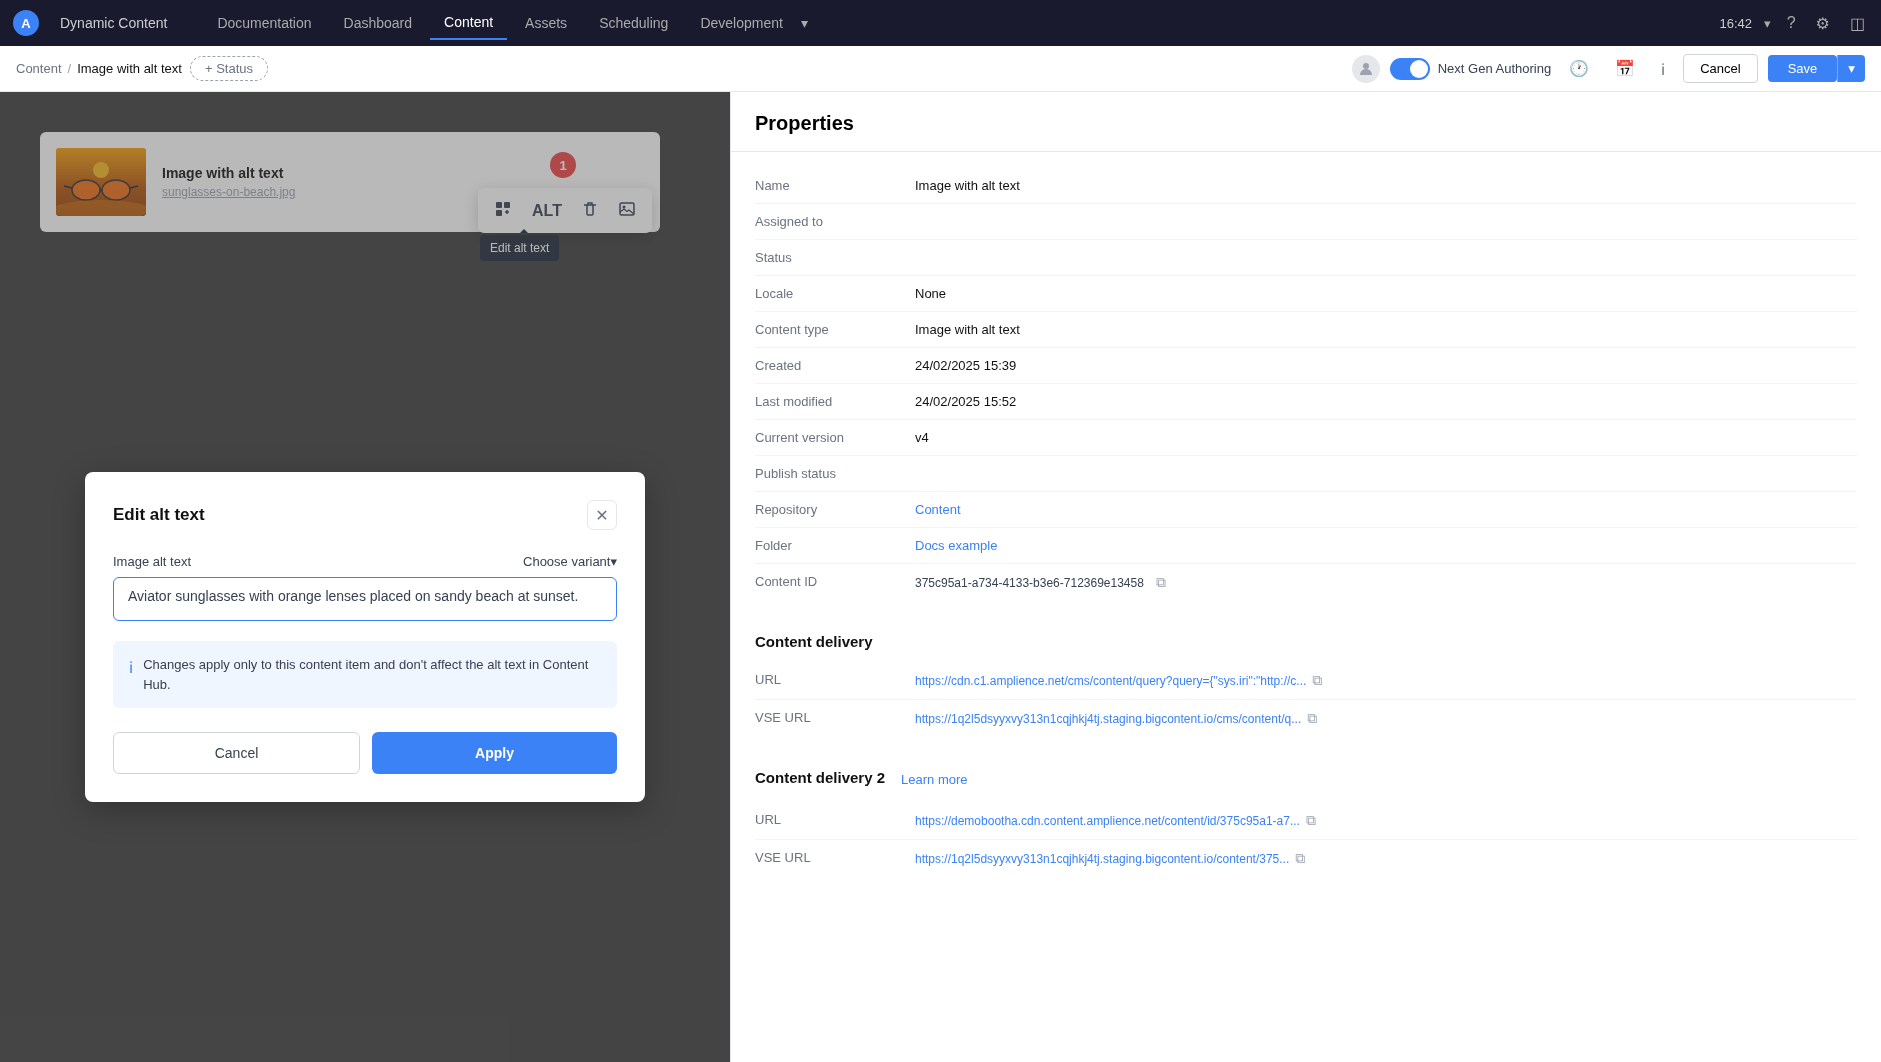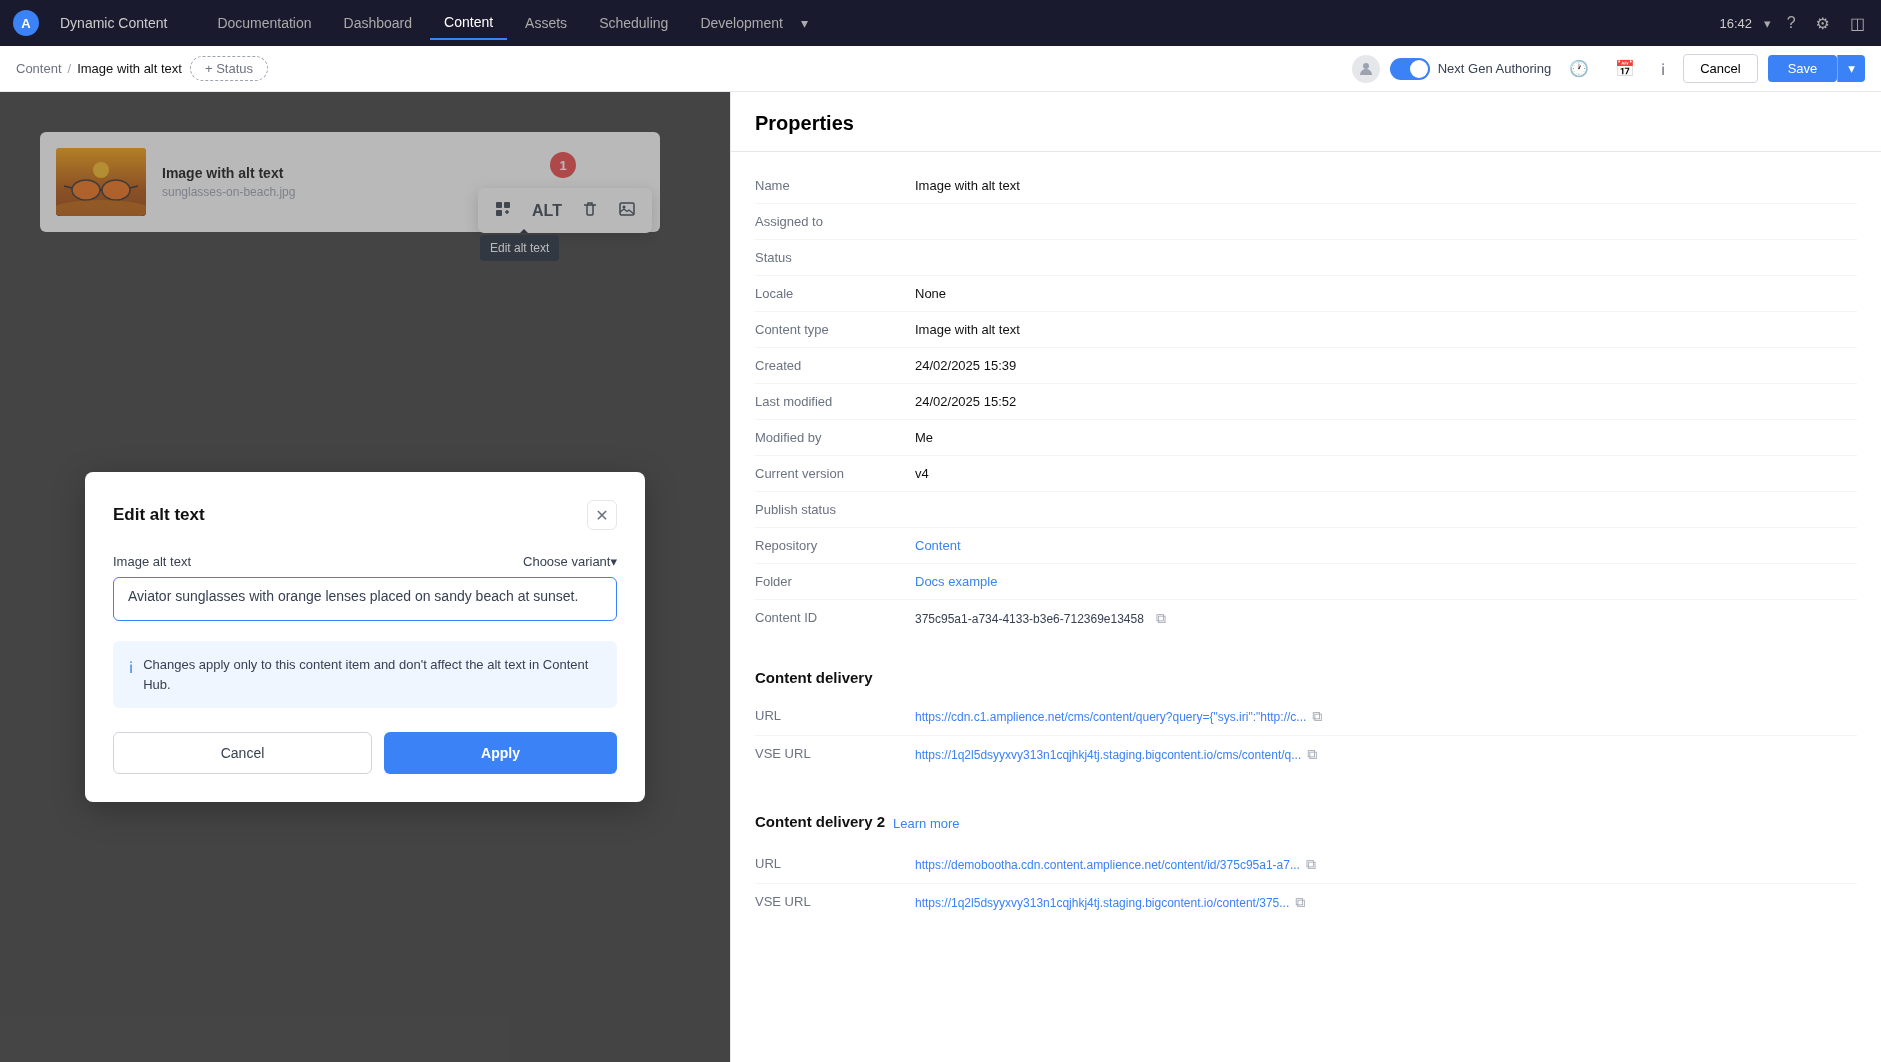--- a/index.html
+++ b/index.html
@@ -51,21 +51,21 @@
     .content-area { padding: 40px 40px; }
     .content-card {
       background: white; border-radius: 6px; padding: 16px;
       display: flex; align-items: center; gap: 16px; max-width: 620px;
     }
     .content-thumb { width: 90px; height: 68px; border-radius: 4px; overflow: hidden; background: linear-gradient(135deg, #f97316, #b45309, #c2410c); position: relative; }
     
     .beach-bg { width: 100%; height: 100%; background: linear-gradient(180deg, #f59e0b 0%, #b45309 50%, #92400e 100%); position: relative; }
     .content-info { flex: 1; }
     .content-title { font-size: 14px; font-weight: 600; color: #111; }
-    .content-filename { font-size: 12px; color: #9ca3af; margin-top: 4px; }
+    .content-filename { font-size: 12px; color: #9ca3af; margin-top: 4px; text-decoration: underline; }
 
     
     .toolbar-overlay {
       position: absolute; top: 96px; left: 478px;
       background: white; border-radius: 6px; box-shadow: 0 4px 16px rgba(0,0,0,0.2);
       display: flex; align-items: center; padding: 6px 8px; gap: 4px;
       z-index: 20;
     }
     .toolbar-btn { background: none; border: none; cursor: pointer; padding: 6px 8px; font-size: 13px; color: #374151; border-radius: 4px; }
     .toolbar-btn.alt-btn { font-weight: 700; font-size: 16px; }
@@ -122,37 +122,37 @@
     .info-box {
       display: flex; align-items: flex-start; gap: 10px;
       background: #f0f6ff; border-radius: 6px; padding: 14px 16px;
       margin-top: 16px;
     }
     .info-icon { color: #3b82f6; font-size: 16px; flex-shrink: 0; margin-top: 1px; }
     .info-text { font-size: 13px; color: #374151; line-height: 1.5; }
 
     .modal-actions { display: flex; gap: 12px; margin-top: 24px; }
     .modal-cancel { flex: 1; padding: 12px; border: 1px solid #d1d5db; border-radius: 6px; background: white; font-size: 14px; cursor: pointer; color: #374151; }
-    .modal-apply { flex: 1; padding: 0; background: #3b82f6; color: white; border: none; border-radius: 6px; font-size: 14px; font-weight: 600; cursor: pointer; }
+    .modal-apply { flex: 1; padding: 12px; background: #3b82f6; color: white; border: none; border-radius: 6px; font-size: 14px; font-weight: 600; cursor: pointer; }
 
     
     .right-panel { flex: 1; background: white; overflow-y: auto; border-left: 1px solid #e5e7eb; }
     .props-header { padding: 20px 24px 16px; border-bottom: 1px solid #e5e7eb; font-size: 20px; font-weight: 600; color: #000000; }
 
     .prop-section { padding: 16px 24px; }
     .prop-row { display: flex; padding: 10px 0; border-bottom: 1px solid #f3f4f6; }
     .prop-row:last-child { border-bottom: none; }
     .prop-label { width: 160px; font-size: 13px; color: #6b7280; flex-shrink: 0; }
     .prop-value { font-size: 13px; color: #111; flex: 1; }
     .prop-link { font-size: 13px; color: #3b82f6; cursor: pointer; text-decoration: none; }
     .prop-id { font-size: 12px; color: #374151; display: flex; align-items: center; gap: 12px; }
     .copy-icon { color: #9ca3af; cursor: pointer; font-size: 14px; }
 
     .section-title { font-size: 15px; font-weight: 600; color: #111; margin-bottom: 4px; }
-    .section-subtitle { display: flex; align-items: center; gap: 8px; margin-top: 8px; }
+    .section-subtitle { display: flex; align-items: center; gap: 16px; }
     .learn-more { font-size: 13px; color: #3b82f6; cursor: pointer; }
 
     .url-value { font-size: 12px; color: #3b82f6; cursor: pointer; overflow: hidden; text-overflow: ellipsis; white-space: nowrap; max-width: 400px; }
   </style>
 </head>
 <body>
 
 <div class="top-nav">
 
   <div style="width:28px;height:28px;margin-right:8px;">
@@ -331,24 +331,20 @@
       </div>
       <div class="prop-row">
         <span class="prop-label">Created</span>
         <span class="prop-value">24/02/2025 15:39</span>
       </div>
       <div class="prop-row">
         <span class="prop-label">Last modified</span>
         <span class="prop-value">24/02/2025 15:52</span>
       </div>
       <div class="prop-row">
-        <span class="prop-label">Modified by</span>
-        <span class="prop-value">Me</span>
-      </div>
-      <div class="prop-row">
         <span class="prop-label">Current version</span>
         <span class="prop-value">v4</span>
       </div>
       <div class="prop-row">
         <span class="prop-label">Publish status</span>
         <span class="prop-value"></span>
       </div>
       <div class="prop-row">
         <span class="prop-label">Repository</span>
         <a class="prop-link">Content</a>

